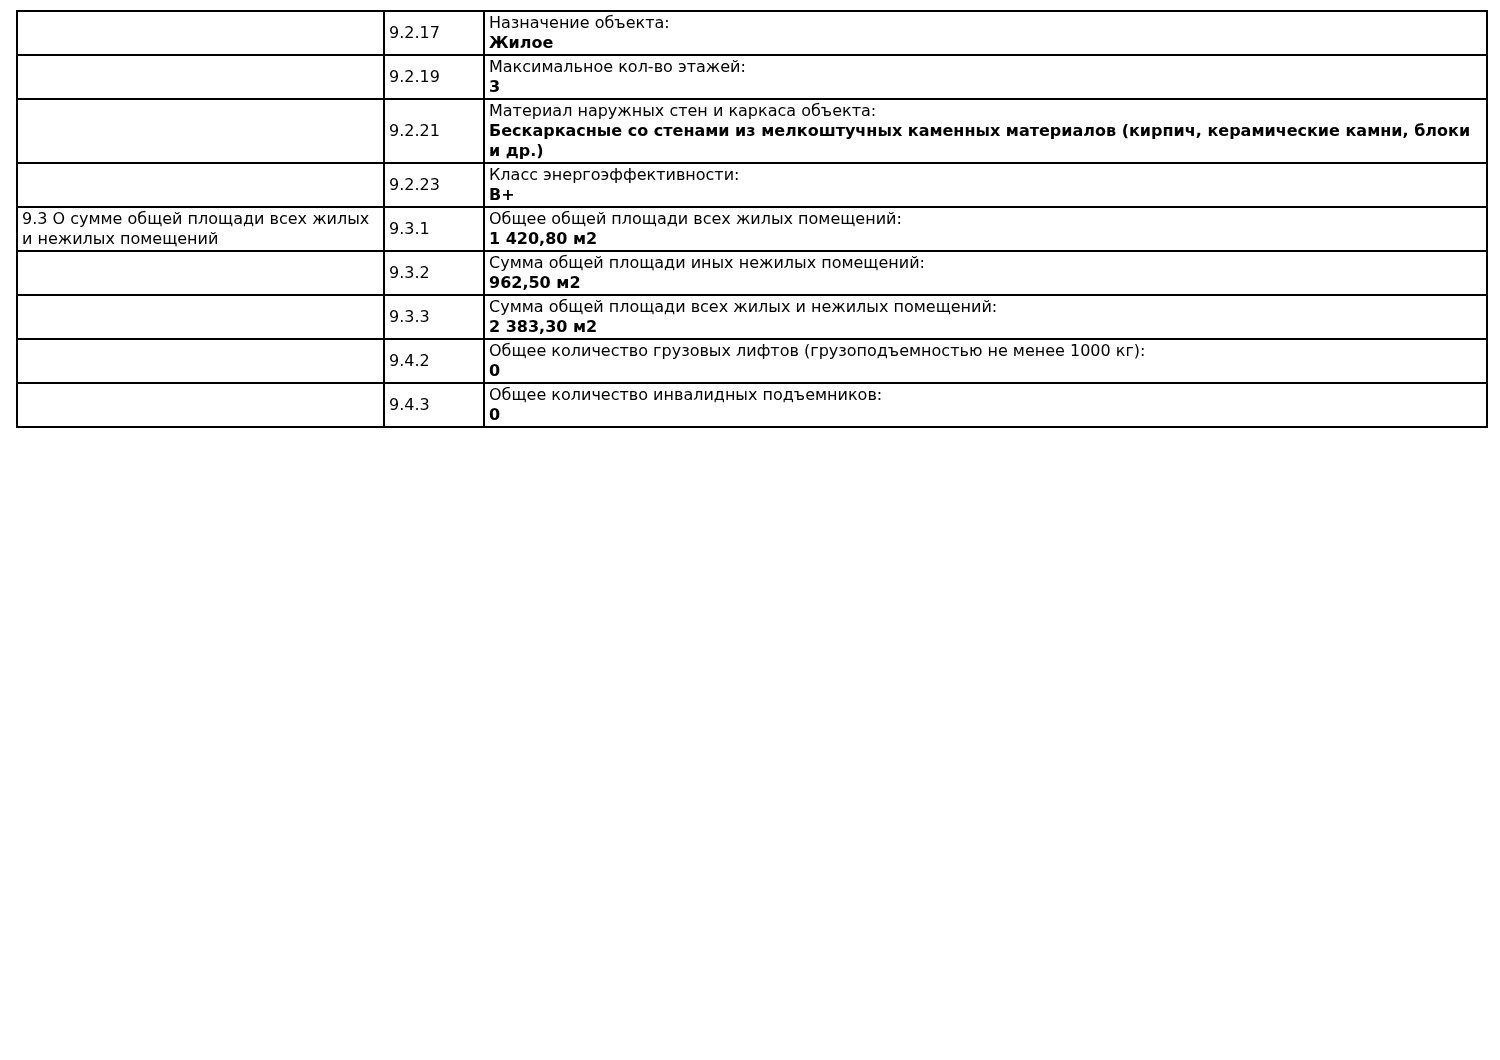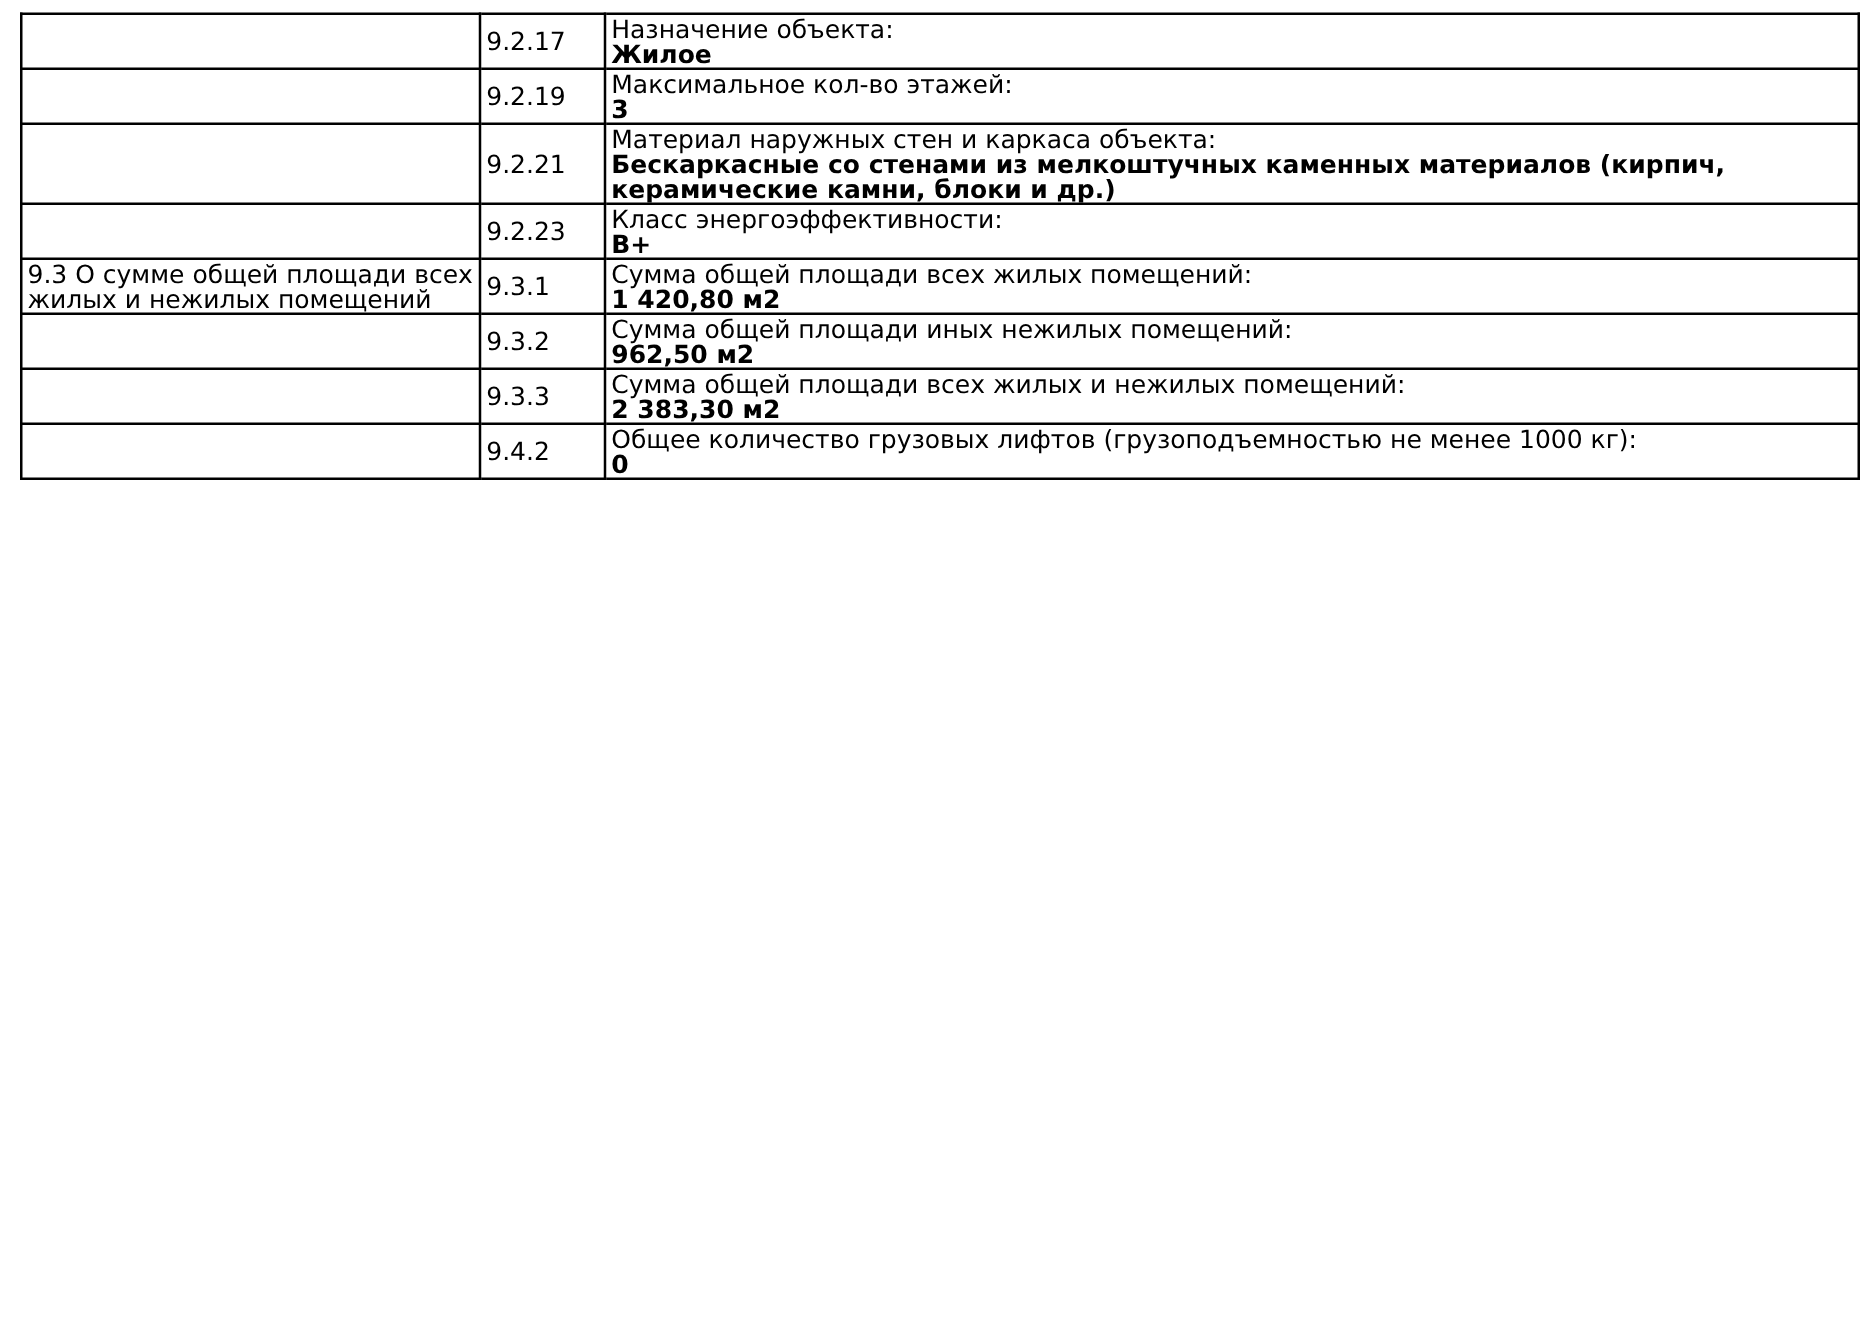--- a/index.html
+++ b/index.html
@@ -18,21 +18,21 @@
     font-family: "DejaVu Sans", "Liberation Sans", sans-serif;
     color: #000000;
   }
   table.decl {
     position: absolute;
     left: 16px;
     top: 10px;
     width: 1470px;
     border-collapse: collapse;
     table-layout: fixed;
-    font-size: 20px;
+    font-size: 16px;
     line-height: 20px;
   }
   table.decl td {
     border: 2px solid #000000;
     padding: 1px 4px;
     vertical-align: middle;
     overflow: hidden;
     word-wrap: break-word;
   }
   col.c1 { width: 367px; }
@@ -94,21 +94,21 @@
           <div class="lbl">Класс энергоэффективности:</div>
           <div class="val">В+</div>
         </td>
       </tr>
 
 
       <tr class="row">
         <td class="section-cell">9.3 О сумме общей площади всех жилых и нежилых помещений</td>
         <td class="num-cell">9.3.1</td>
         <td class="field-cell">
-          <div class="lbl">Сумма общей площади всех жилых помещений:</div>
+          <div class="lbl">Общее общей площади всех жилых помещений:</div>
           <div class="val">1 420,80 м2</div>
         </td>
       </tr>
 
       <tr class="row">
         <td class="section-cell"></td>
         <td class="num-cell">9.3.2</td>
         <td class="field-cell">
           <div class="lbl">Сумма общей площади иных нежилых помещений:</div>
           <div class="val">962,50 м2</div>
@@ -127,16 +127,24 @@
 
       <tr class="row">
         <td class="section-cell"></td>
         <td class="num-cell">9.4.2</td>
         <td class="field-cell">
           <div class="lbl">Общее количество грузовых лифтов (грузоподъемностью не менее 1000 кг):</div>
           <div class="val">0</div>
         </td>
       </tr>
 
+      <tr class="row">
+        <td class="section-cell"></td>
+        <td class="num-cell">9.4.3</td>
+        <td class="field-cell">
+          <div class="lbl">Общее количество инвалидных подъемников:</div>
+          <div class="val">0</div>
+        </td>
+      </tr>
 
     </tbody>
   </table>
 </div>
 
 </body></html>

